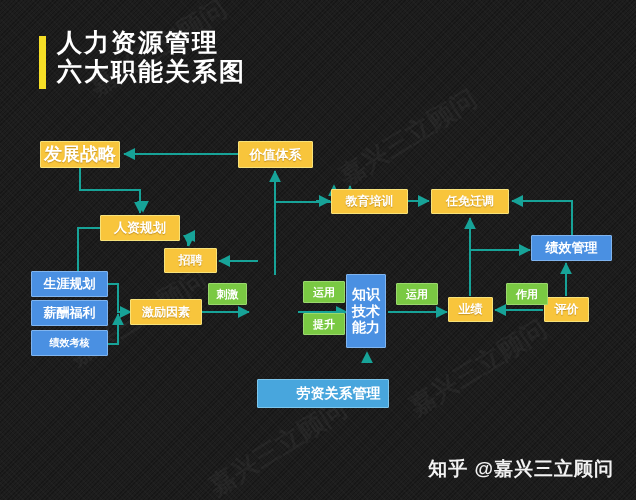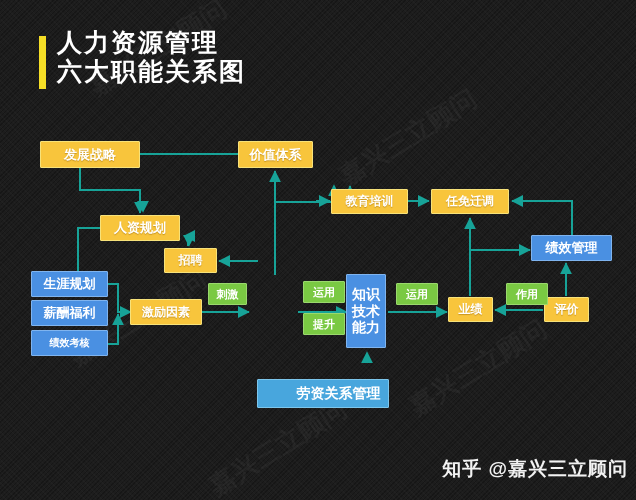--- a/index.html
+++ b/index.html
@@ -34,21 +34,21 @@
   }
   .yellow{background:#f8c53c;color:#ffffff;border:1px solid #f7e27a;
           text-shadow:0 1px 1px rgba(140,90,0,.45);}
   .blue{background:#4a90e2;color:#ffffff;border:1px solid #7fb4ef;}
   .blue-light{background:#48a6dd;color:#ffffff;border:1px solid #7cc6ec;}
   .green{background:#7ac943;color:#ffffff;border:1px solid #9ad86d;}
   .tall{flex-direction:column;}
   .tall span{display:block;}
   
   #watermark{
-    position:absolute;right:8px;bottom:18px;
+    position:absolute;right:22px;bottom:18px;
     color:#f2f2f2;font-size:19px;font-weight:bold;letter-spacing:1px;
     white-space:nowrap;
   }
   .wm-ghost{
     position:absolute;color:rgba(255,255,255,.045);
     font-size:26px;font-weight:bold;white-space:nowrap;
     transform:rotate(-32deg);pointer-events:none;user-select:none;
   }
 </style>
 </head>
@@ -121,21 +121,21 @@
       <path d="M350,186 L350,202" stroke-opacity="0"></path>
 
       <path d="M316,201 L330,201"></path>
 
       <path d="M367,380 L367,352" stroke-opacity="0"></path>
 
       <path d="M92,284 L106,284" stroke-opacity="0"></path>
     </g>
   </svg>
 
-  <div class="node yellow" style="left:40px;top:141px;width:100px;height:27px;font-size:13px;">发展战略</div>
+  <div class="node yellow" style="left:40px;top:141px;width:80px;height:27px;font-size:18px;">发展战略</div>
 
   <div class="node yellow" style="left:238px;top:141px;width:75px;height:27px;font-size:13px;">价值体系</div>
 
   <div class="node yellow" style="left:331px;top:189px;width:77px;height:25px;font-size:12px;">教育培训</div>
 
   <div class="node yellow" style="left:431px;top:189px;width:78px;height:25px;font-size:12px;">任免迁调</div>
 
   <div class="node yellow" style="left:100px;top:215px;width:80px;height:26px;font-size:13px;">人资规划</div>
 
   <div class="node yellow" style="left:164px;top:248px;width:53px;height:25px;font-size:12px;">招聘</div>

